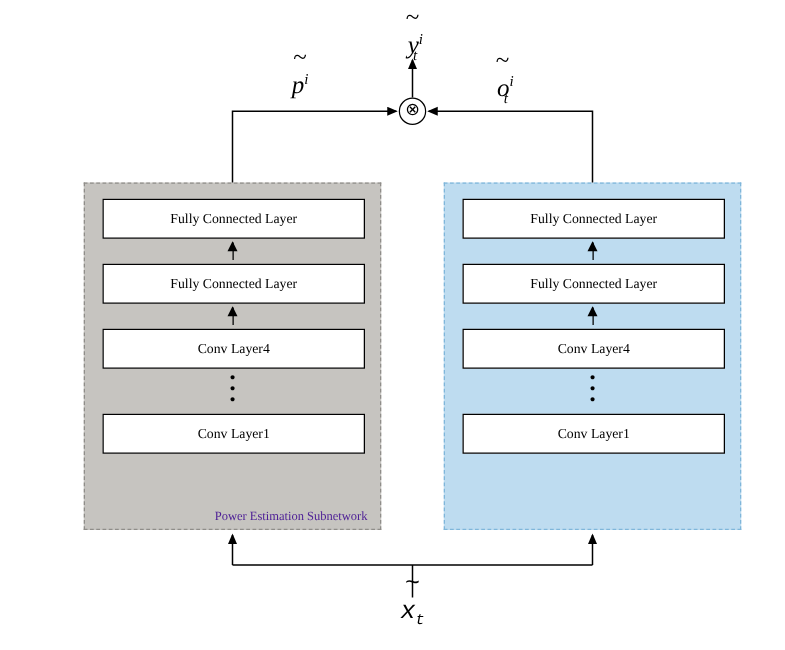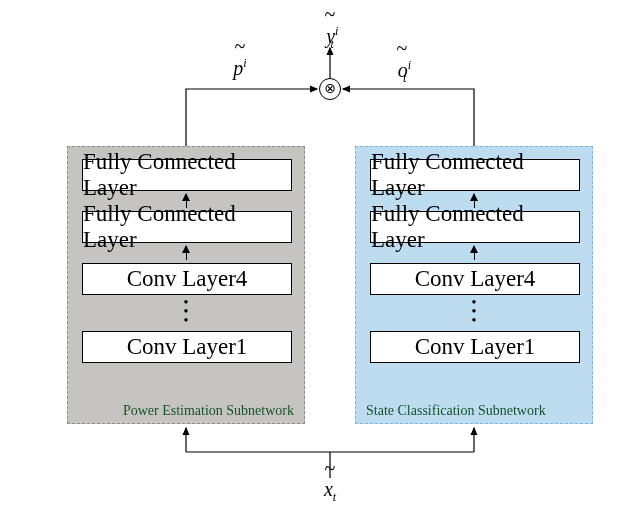--- a/index.html
+++ b/index.html
@@ -58,21 +58,21 @@
   }
   .layer-box {
     background: #ffffff;
     border: 1px solid #000;
     height: 32px;
     width: 210px;
     margin: 0 auto;
     display: flex;
     align-items: center;
     justify-content: center;
-    font-size: 23px;
+    font-size: 11px;
   }
   .arrow-up-short {
     width: 0;
     height: 14px;
     margin: 3px auto;
     position: relative;
   }
   .arrow-up-short::before {
     content: "";
     position: absolute;
@@ -98,22 +98,22 @@
     height: 36px;
     line-height: 10px;
     font-size: 14px;
     letter-spacing: 0;
     padding-top: 3px;
   }
   .vdots span { display:block; height:9px; }
   .subnet-caption {
     position: absolute;
     bottom: 4px;
-    font-size: 14px;
-    color: #14532d;
+    font-size: 10px;
+    color: #4c1d95;
   }
   .subnet-left .subnet-caption { right: 10px; }
   .subnet-right .subnet-caption { left: 10px; }
 
   
   .mult {
     position: absolute;
     width: 22px;
     height: 22px;
     border: 1.5px solid #000;
@@ -150,21 +150,21 @@
   <div class="math" style="left:212px; top:56px; width:26px;">
     <span class="tilde">~</span>
     <span>p</span><span class="sup">i</span>
   </div>
 
   <div class="math" style="left:372px; top:58px; width:30px;">
     <span class="tilde">~</span>
     <span>o</span><span class="sup">i</span><span class="sub" style="margin-left:-8px;">t</span>
   </div>
 
-  <div class="math" style="left:302px; top:478px; width:26px;">
+  <div class="math" style="left:302px; top:478px; width:26px;font-family:Liberation Mono, monospace;">
     <span class="tilde">~</span>
     <span>x</span><span class="sub">t</span>
   </div>
 
   <div class="mult">
     <span>⊗</span>
   </div>
 
   <div class="subnet subnet-left">
     <div class="layer-box">
@@ -202,21 +202,20 @@
         <span>Conv Layer4</span>
       </div>
     <div class="vdots">
         <span>•</span>
         <span>•</span>
         <span>•</span>
       </div>
     <div class="layer-box">
         <span>Conv Layer1</span>
       </div>
-    <div class="subnet-caption">State Classification Subnetwork</div>
   </div>
 
   <svg class="connectors">
     <defs>
       <marker id="ah" markerWidth="8" markerHeight="8" refX="6" refY="3" orient="auto">
         <path d="M0,0 L7,3 L0,6 Z" fill="#000"></path>
       </marker>
     </defs>
 
     <line x1="315" y1="78" x2="315" y2="48" stroke="#000" stroke-width="1.2" marker-end="url(#ah)"></line>

